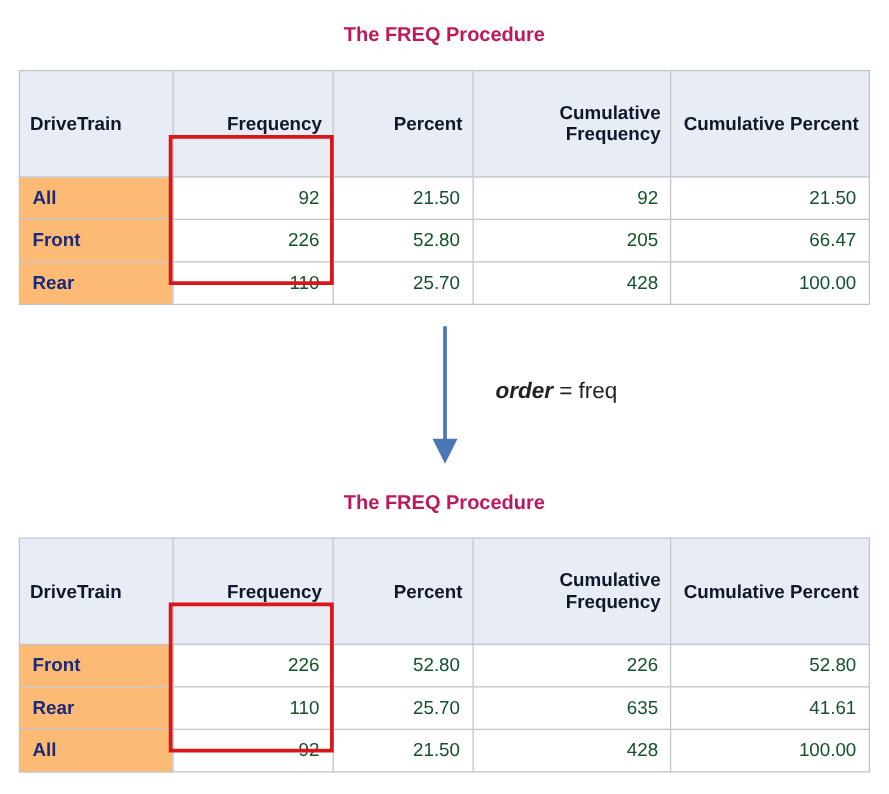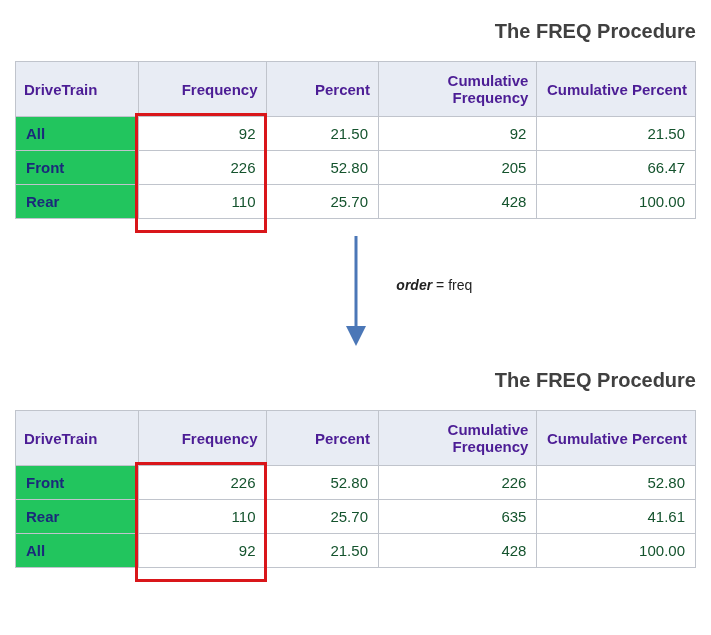--- a/index.html
+++ b/index.html
@@ -4,51 +4,51 @@
 <style>
   body {
     font-family: Arial, sans-serif;
     background: #ffffff;
     margin: 0;
     padding: 20px 15px;
     width: 711px;
     box-sizing: border-box;
   }
   .title {
-    text-align: right;
-    color: #404040;
+    text-align: center;
+    color: #be185d;
     font-weight: bold;
-    font-size: 20px;
+    font-size: 16px;
     margin-bottom: 18px;
   }
   table.freq {
     border-collapse: collapse;
     width: 100%;
     font-size: 15px;
   }
   table.freq th {
     background: #e8ecf4;
-    color: #4c1d95;
+    color: #0f172a;
     font-weight: bold;
-    padding: 10px 8px;
+    padding: 25px 8px;
     border: 1px solid #c0c4cc;
     text-align: right;
     vertical-align: middle;
   }
   table.freq th:first-child {
     text-align: left;
   }
   table.freq td {
     padding: 8px 10px;
     border: 1px solid #c0c4cc;
     text-align: right;
     color: #14532d;
   }
   table.freq td:first-child {
-    background: #22c55e;
+    background: #fdba74;
     color: #1a2a7a;
     font-weight: bold;
     text-align: left;
   }
   .table-wrap {
     position: relative;
   }
   .highlight-box {
     position: absolute;
     border: 3px solid #d9161a;
@@ -62,21 +62,21 @@
   .arrow-svg {
     position: absolute;
     left: 50%;
     top: 0;
     transform: translateX(-50%);
   }
   .annotation {
     position: absolute;
     left: 56%;
     top: 46px;
-    font-size: 14px;
+    font-size: 18px;
     color: #222;
   }
   .annotation .opt {
     font-style: italic;
     font-weight: bold;
   }
   .col-dt   { width: 120px; }
   .col-freq { width: 125px; }
   .col-pct  { width: 110px; }
   .col-cf   { width: 155px; }

